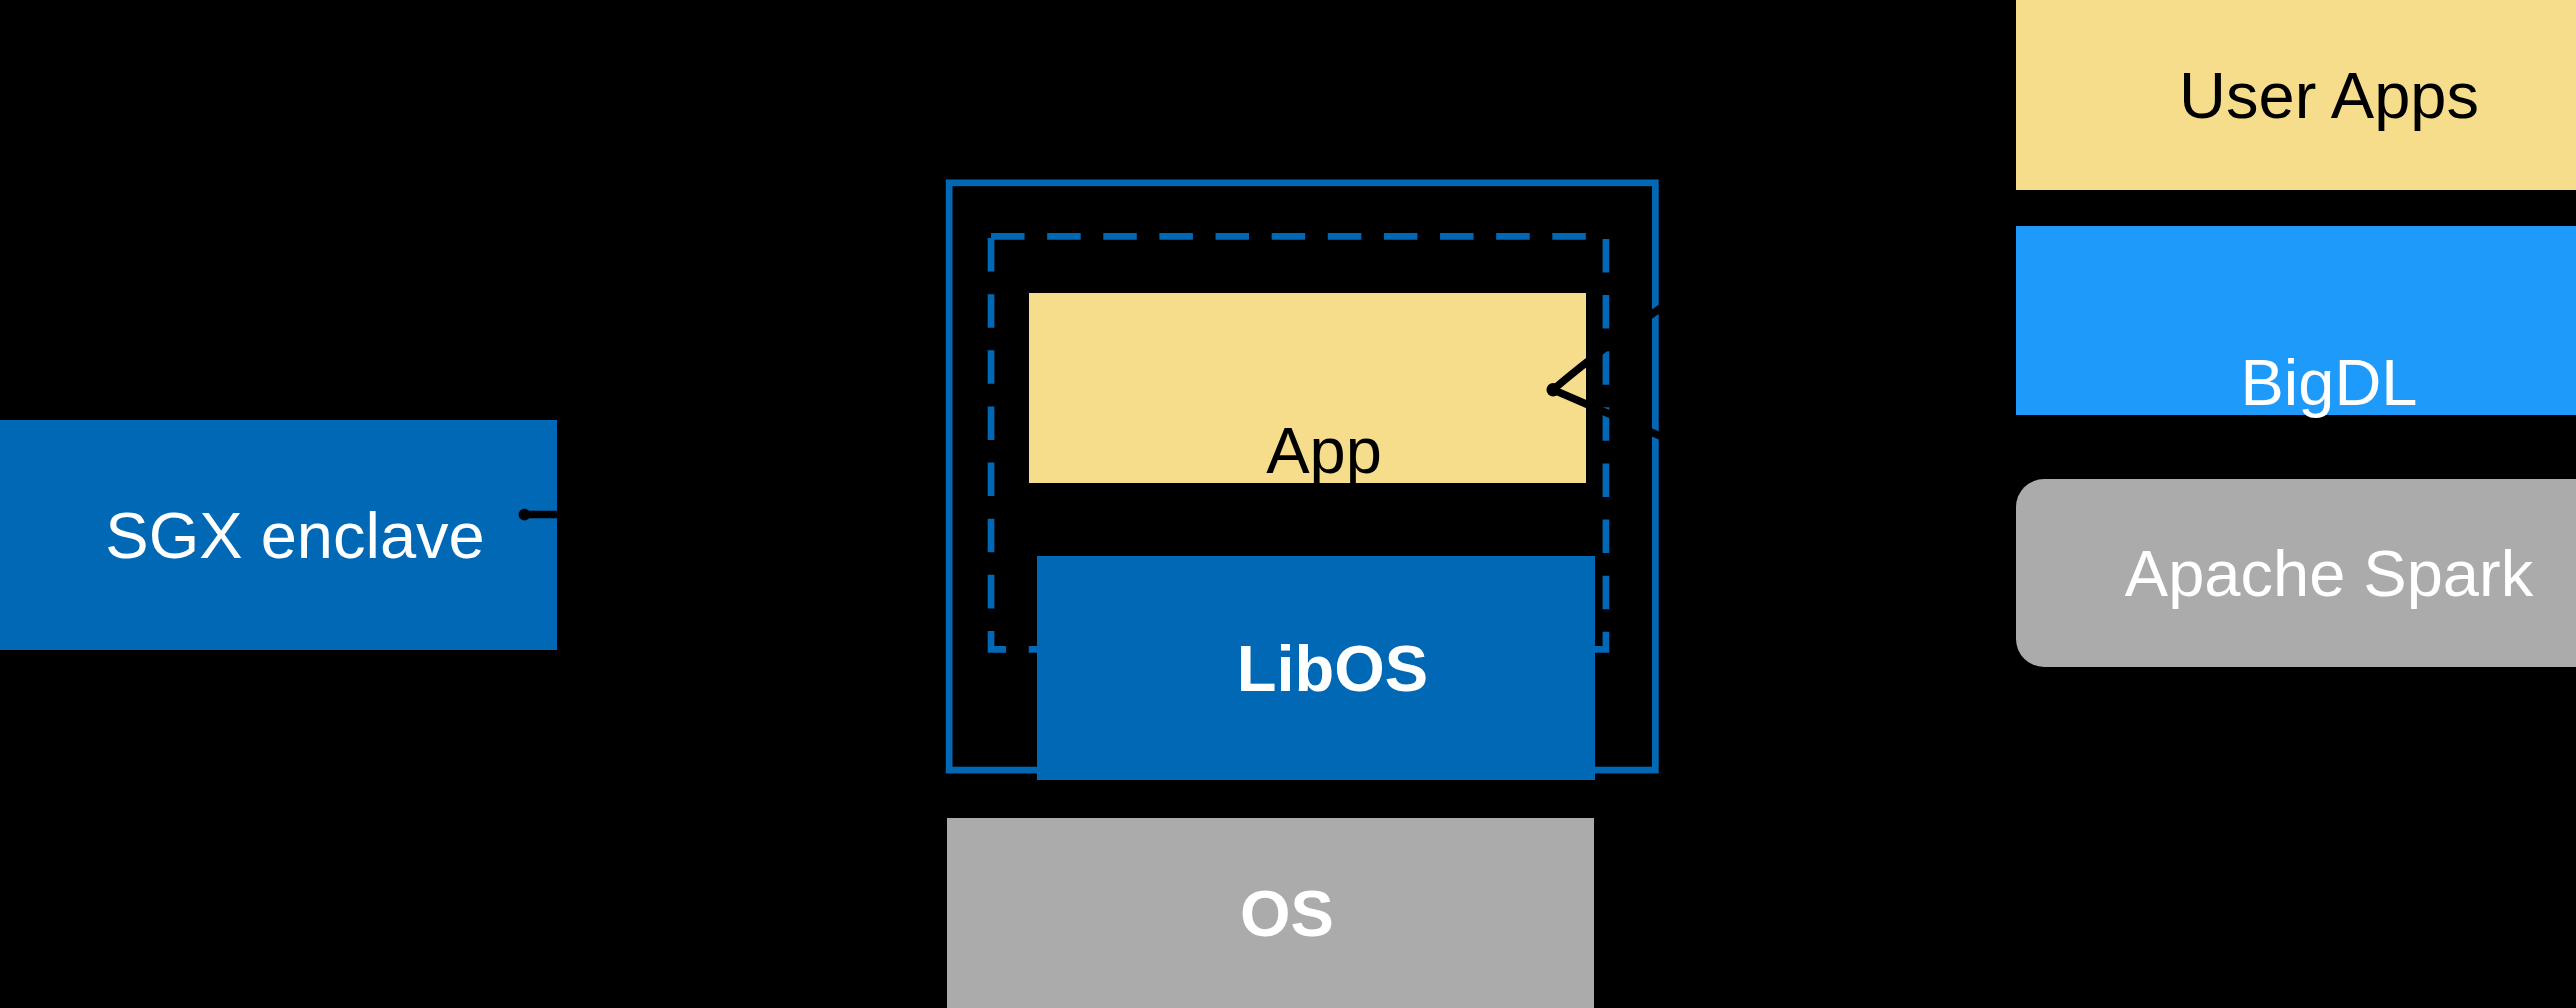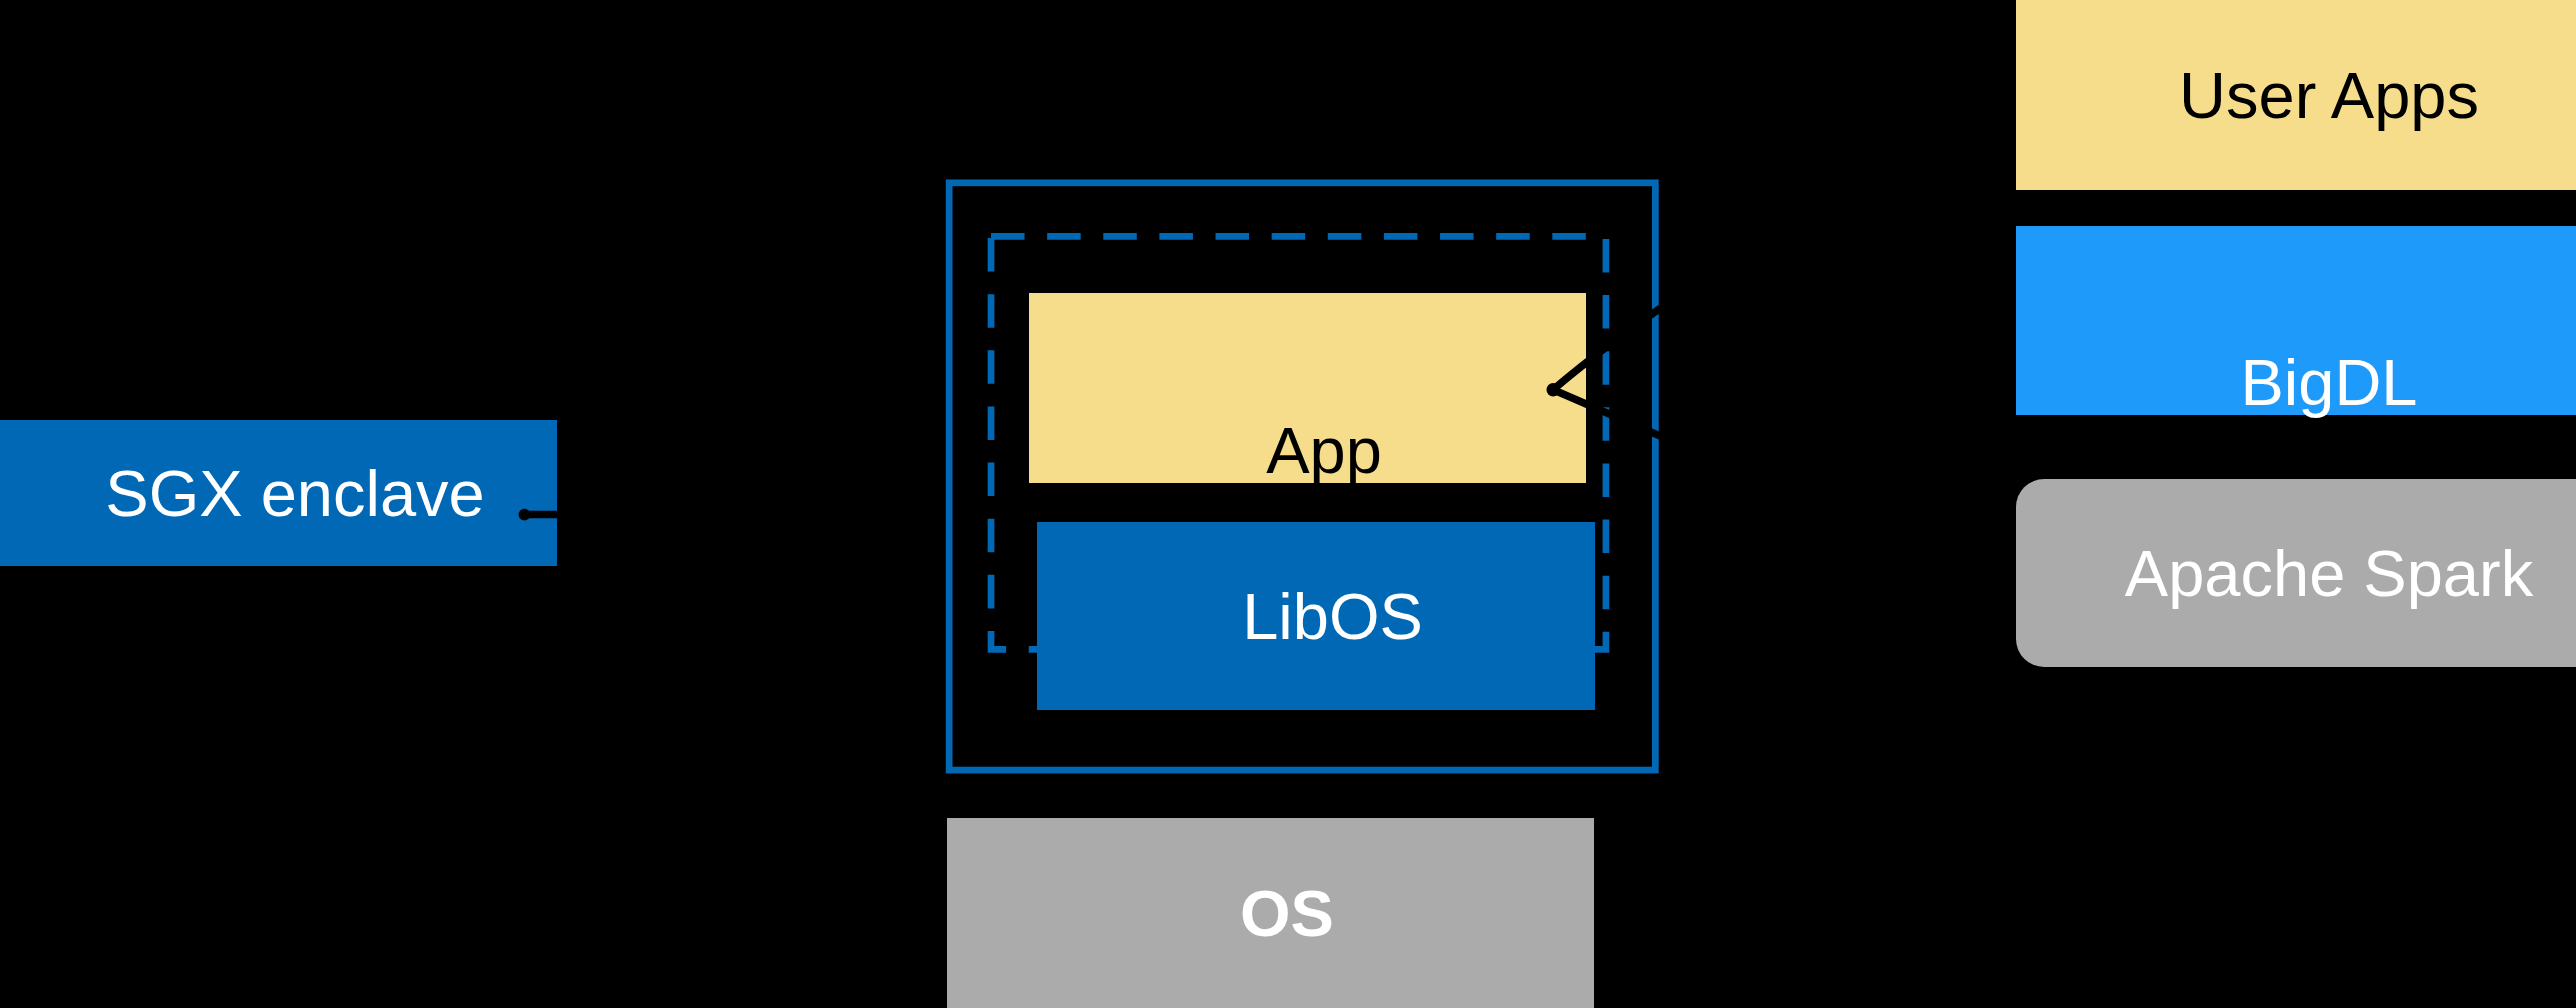--- a/index.html
+++ b/index.html
@@ -22,23 +22,23 @@
     justify-content: center;
     font-size: 65px;
     line-height: 1;
     white-space: nowrap;
   }
   .fill-intel-blue { background: #0068B5; color: #FFFFFF; }
   .fill-light-blue { background: #1E9BFA; color: #FFFFFF; align-items: flex-end; }
   .fill-yellow     { background: #F6DD8C; color: #000000; }
   .fill-gray       { background: #ABABAB; color: #FFFFFF; }
 
-  #sgx-box    { left: 0px;    top: 420px; width: 524px; height: 146px; }
+  #sgx-box    { left: 0px;    top: 420px; width: 524px; height: 230px; }
   #app-box    { left: 1029px; top: 293px; width: 524px; height: 190px; align-items: flex-end; }
-  #libos-box  { left: 1037px; top: 522px; width: 525px; height: 188px; }
+  #libos-box  { left: 1037px; top: 556px; width: 525px; height: 224px; font-weight: bold; }
   #os-box     { left: 947px; top: 818px; width: 614px; height: 190px; font-weight: 700; }
   #userapps-box { left: 2016px; top: 0px;   width: 560px; height: 190px; }
   #bigdl-box    { left: 2016px; top: 226px; width: 560px; height: 189px; }
   #spark-box    { left: 2016px; top: 479px; width: 560px; height: 188px; border-radius: 28px; }
 
   svg.layer {
     position: absolute;
     left: 0;
     top: 0;
     pointer-events: none;

